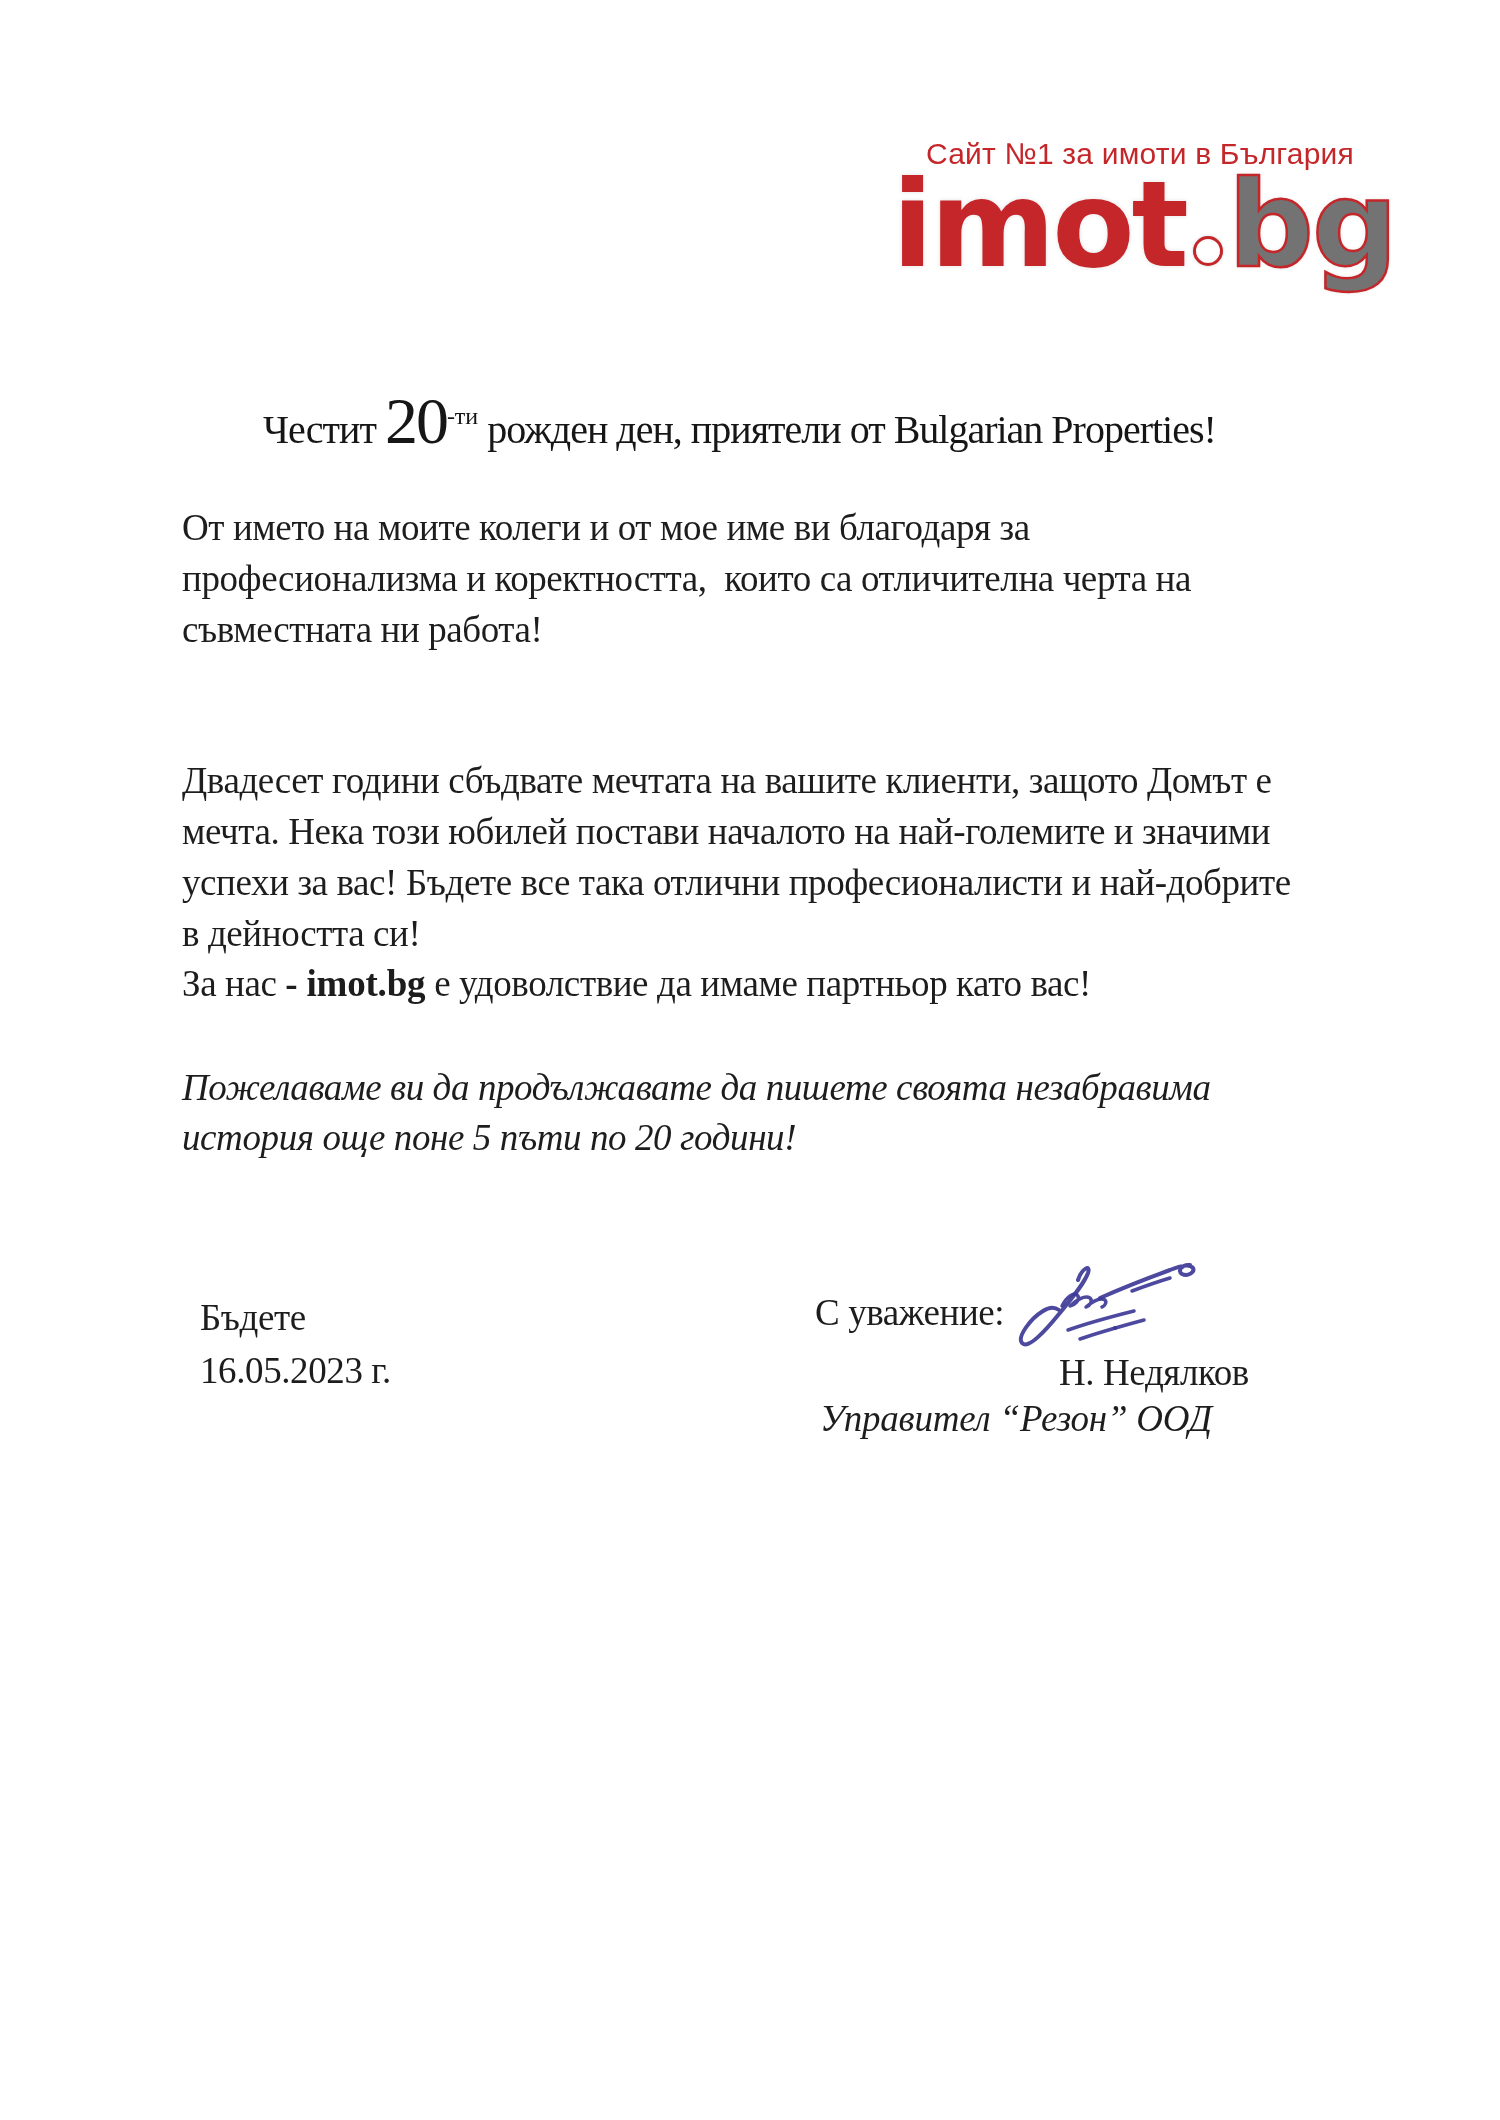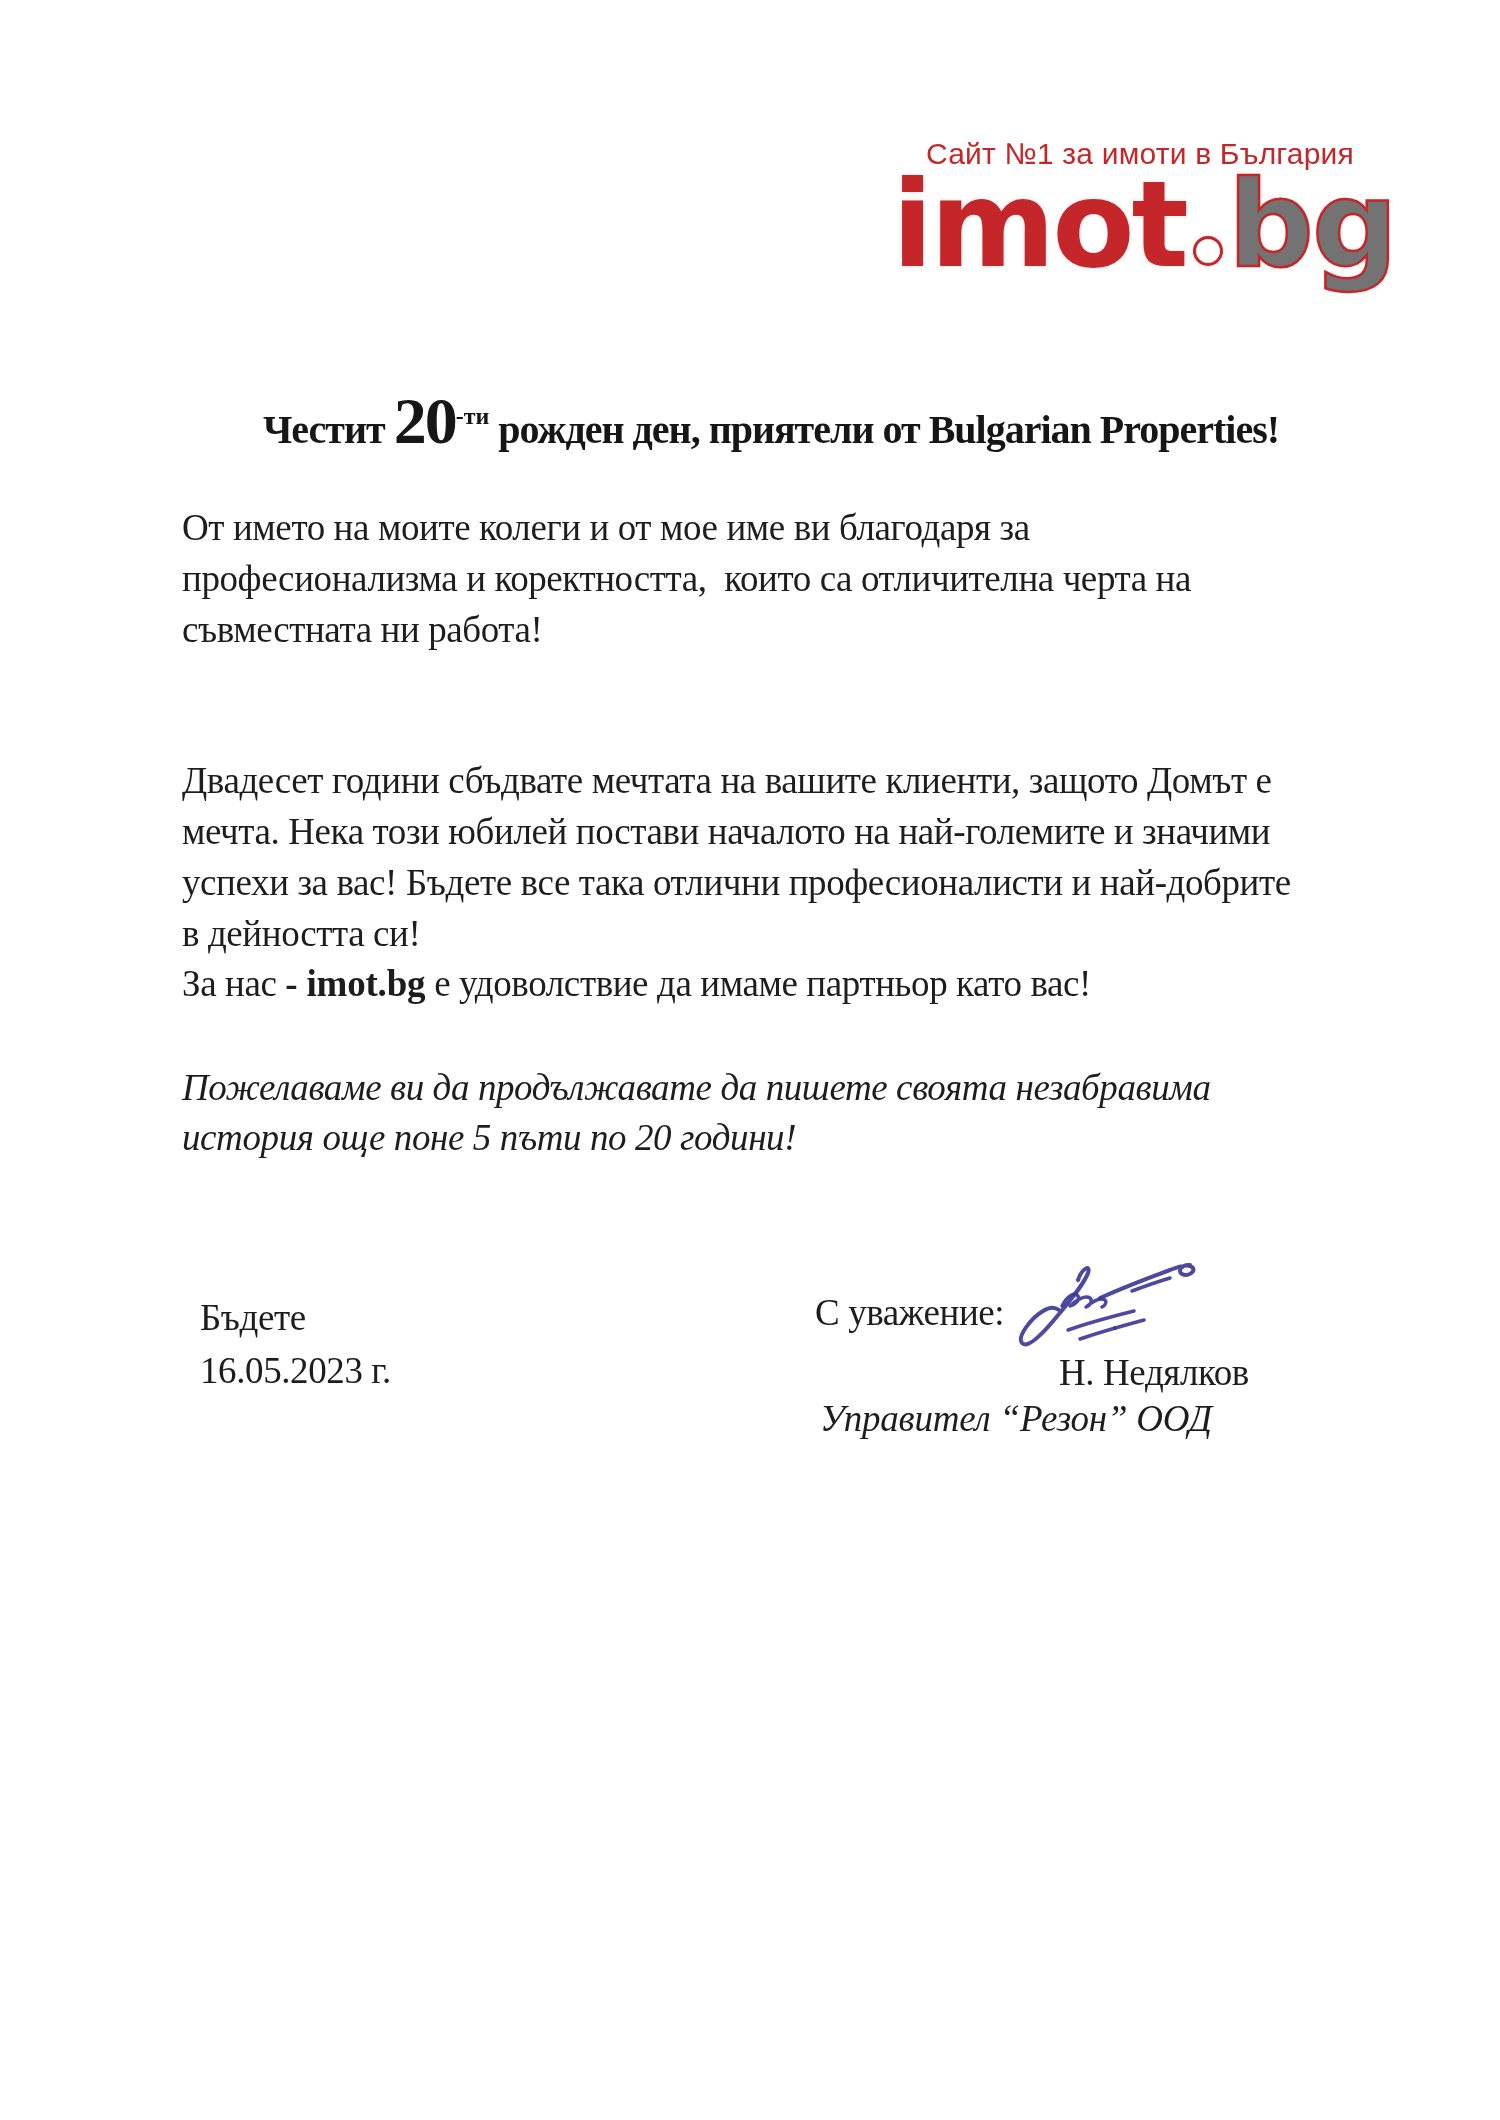--- a/index.html
+++ b/index.html
@@ -34,21 +34,21 @@
     box-shadow:0 0 3px rgba(195,195,195,.8), inset 0 0 2px rgba(220,220,220,.6);
   }
   .logo-bg {
     color:#737373; letter-spacing:-2px;
     -webkit-text-stroke:2.5px var(--red);
     text-shadow:0 0 4px rgba(200,200,200,.75);
   }
 
   
   .title {
-    left:263px; top:388px; font-weight:bold; font-size:40px;
+    left:263px; top:388px; font-weight:normal; font-size:40px;
     line-height:1; letter-spacing:-1px; white-space:pre-wrap; color:#161616;
   }
   .title .big { font-size:66px; letter-spacing:-2px; }
   .title .sup { font-size:24px; vertical-align:19px; letter-spacing:0; }
 
   
   .body {
     left:182px; font-size:37px; line-height:51px;
     letter-spacing:-0.4px; white-space:pre-wrap;
   }

